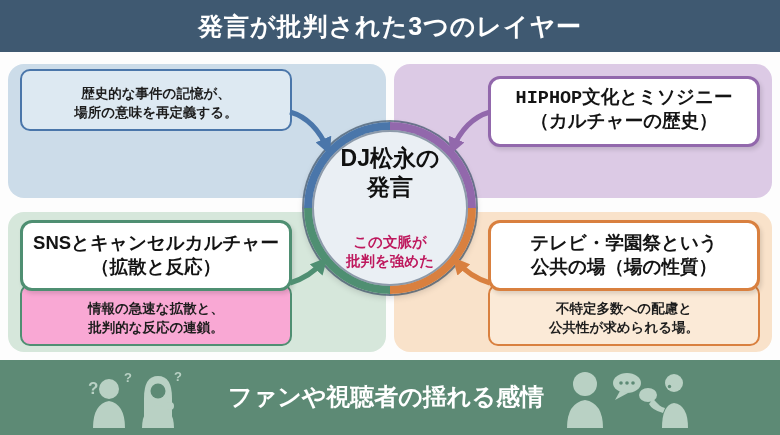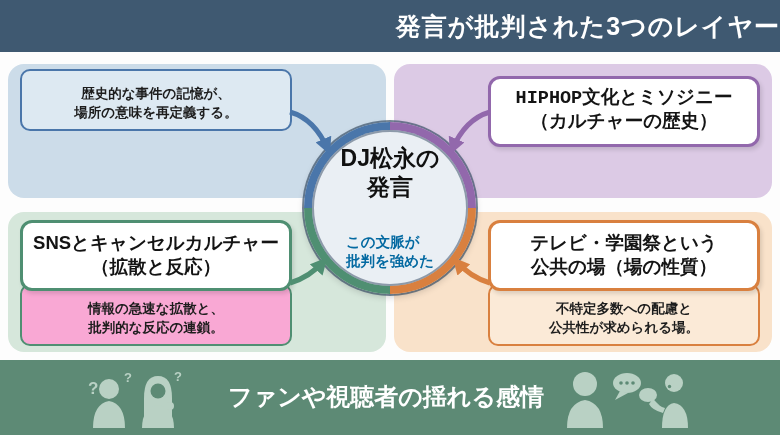--- a/index.html
+++ b/index.html
@@ -2,21 +2,21 @@
 <html><head>
 <meta charset="utf-8">
 <style>
   * { margin:0; padding:0; box-sizing:border-box; }
   html,body { background:#fff; }
   body { font-family:"Liberation Sans","DejaVu Sans",sans-serif; }
   .stage { position:relative; width:780px; height:435px; background:#fdfdfd; overflow:hidden; }
 
   
   .header { position:absolute; left:0; top:0; width:780px; height:52px; background:#3f5971;
-            display:flex; align-items:center; justify-content:flex-end; }
+            display:flex; align-items:center; justify-content:center; }
   .header-title { color:#ffffff; font-size:25px; font-weight:bold; letter-spacing:1px; }
 
   
   .panel { position:absolute; border-radius:16px; }
   .panel.tl { left:8px;   top:64px;  width:378px; height:134px; background:#ccdce9; }
   .panel.tr { left:394px; top:64px;  width:378px; height:134px; background:#dccae5; }
   .panel.bl { left:8px;   top:212px; width:378px; height:140px; background:#d6e7db; }
   .panel.br { left:394px; top:212px; width:378px; height:140px; background:#f9e2ca; }
 
   
@@ -47,21 +47,21 @@
   .circle { position:absolute; left:304px; top:122px; width:172px; height:172px; z-index:6;
             border-radius:50%;
             background:conic-gradient(#9268ac 0deg 90deg,#d9803f 90deg 180deg,#4f8f72 180deg 270deg,#4a76aa 270deg 360deg);
             box-shadow:0 0 0 2px rgba(47,70,96,.65), 0 3px 7px rgba(0,0,0,.18); }
   .circle-inner { position:absolute; inset:8px; border-radius:50%; background:#eaeff4;
                   box-shadow:inset 0 0 0 2px rgba(47,70,96,.5);
                   display:flex; flex-direction:column; align-items:center; justify-content:center;gap:26px; }
   .circle-title { font-size:23px; font-weight:bold; line-height:1.28; text-align:center;
                   color:#101010; white-space:pre-line; }
   .circle-sub { margin-top:4px; font-size:14.5px; font-weight:bold; line-height:1.35;
-                text-align:left; color:#0369a1; white-space:pre-line; }
+                text-align:center; color:#be185d; white-space:pre-line; }
 
   .arrows { position:absolute; left:0; top:0; width:780px; height:435px; z-index:7; pointer-events:none; }
 
   
   .footer { position:absolute; left:0; top:360px; width:780px; height:75px; background:#5d8a75;
             display:flex; align-items:center; justify-content:center; gap:20px; }
   .footer-text { text-align:left; }
   .footer-title { color:#ffffff; font-size:24px; font-weight:bold; line-height:1.2; }
   .footer-sub { color:#ffffff; font-size:14.5px; font-weight:bold; margin-top:4px; }
   .footer-icon { flex:0 0 auto; }

